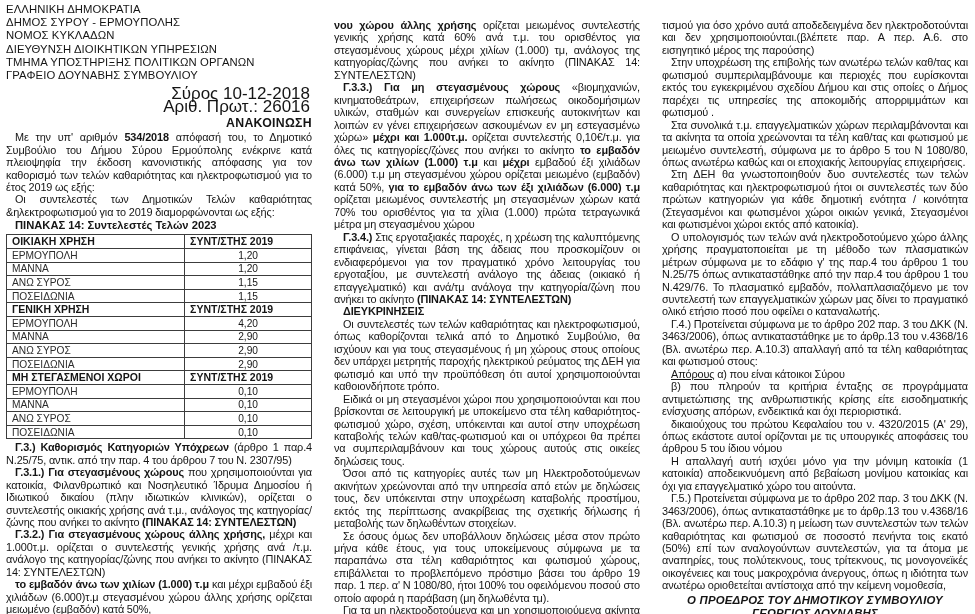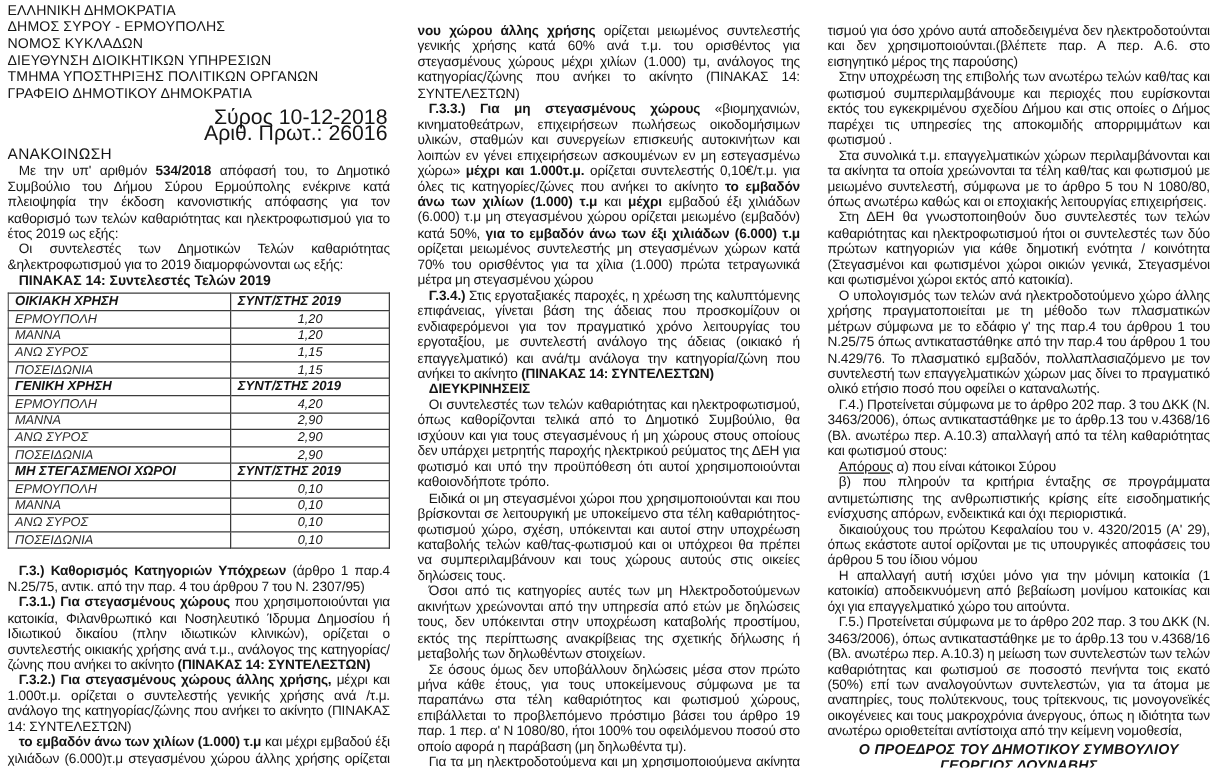--- a/index.html
+++ b/index.html
@@ -8,32 +8,32 @@
     font-family:"Liberation Sans", sans-serif;overflow:hidden;
   }
   .page{
     box-sizing:border-box;width:975px;height:614px;
     display:flex;gap:22px;padding:3px 7px 0 6px;
   }
   .col{flex:1 1 0;min-width:0;overflow:hidden;}
   
   .hdr div{font-size:11.3px;line-height:13.2px;white-space:nowrap;letter-spacing:0.1px;}
   .dateblock{text-align:right;font-size:17px;line-height:13px;margin-top:5px;padding-right:2px;}
-  .doc-title{text-align:left;font-weight:normal;font-size:12.3px;line-height:14px;margin:3px 0 1px;letter-spacing:0.3px;}
+  .doc-title{text-align:right;font-weight:bold;font-size:12.3px;line-height:14px;margin:3px 0 1px;letter-spacing:0.3px;}
   
   .para{
     margin:0;font-size:10.9px;line-height:12.45px;text-align:justify;
     text-indent:9px;letter-spacing:-0.12px;word-spacing:-0.2px;
   }
   .para.noindent{text-indent:0;margin-top:16px;}
   .b{font-weight:bold;}
   .u{text-decoration:underline;}
   
   .tbl-title{font-weight:bold;font-size:11.2px;line-height:13px;margin:1px 0 2px;text-indent:9px;}
-  table.fees{width:100%;border-collapse:collapse;table-layout:fixed;margin:0 0 12px;font-style:italic;}
+  table.fees{width:100%;border-collapse:collapse;table-layout:fixed;margin:0 0 2px;}
   table.fees td,table.fees th{
     border:1px solid #3c3c3c;padding:0 5px;height:12.6px;
     font-size:10.2px;line-height:11px;overflow:hidden;white-space:nowrap;
   }
   table.fees th{text-align:left;font-weight:bold;font-size:10.5px;}
   table.fees td.zone{color:#2c2c2c;}
   table.fees td.val,table.fees th.val{width:38%;}
   table.fees td.val{text-align:center;}
   
   .sig{margin-top:2px;text-align:center;font-style:italic;}
@@ -44,32 +44,32 @@
 
 <div class="page">
 
   <div class="col">
     <div class="hdr">
       <div>ΕΛΛΗΝΙΚΗ ΔΗΜΟΚΡΑΤΙΑ</div>
       <div>ΔΗΜΟΣ ΣΥΡΟΥ - ΕΡΜΟΥΠΟΛΗΣ</div>
       <div>ΝΟΜΟΣ  ΚΥΚΛΑΔΩΝ</div>
       <div>ΔΙΕΥΘΥΝΣΗ ΔΙΟΙΚΗΤΙΚΩΝ ΥΠΗΡΕΣΙΩΝ</div>
       <div>ΤΜΗΜΑ ΥΠΟΣΤΗΡΙΞΗΣ ΠΟΛΙΤΙΚΩΝ ΟΡΓΑΝΩΝ</div>
-      <div>ΓΡΑΦΕΙΟ ΔΗΜΟΤΙΚΟΥ ΔΗΜΟΚΡΑΤΙΑ</div>
+      <div>ΓΡΑΦΕΙΟ ΔΟΥΝΑΒΗΣ ΣΥΜΒΟΥΛΙΟΥ</div>
     </div>
     <div class="dateblock">
       <div>Σύρος  10-12-2018</div>
       <div>Αριθ. Πρωτ.: 26016</div>
     </div>
     <div class="doc-title">ΑΝΑΚΟΙΝΩΣΗ</div>
     <div>
         <p class="para"><span class="">Με την υπ' αριθμόν </span><span class="b ">534/2018</span><span class=""> απόφασή του, το Δημοτικό Συμβούλιο του Δήμου Σύρου Ερμούπολης ενέκρινε κατά πλειοψηφία την έκδοση κανονιστικής απόφασης για τον καθορισμό των τελών καθαριότητας και ηλεκτροφωτισμού για το έτος 2019 ως εξής:</span></p>
         <p class="para"><span class="">Οι συντελεστές των Δημοτικών Τελών καθαριότητας &amp;ηλεκτροφωτισμού για το 2019 διαμορφώνονται ως εξής:</span></p>
       </div>
-    <div class="tbl-title">ΠΙΝΑΚΑΣ 14: Συντελεστές Τελών 2019</div>
+    <div class="tbl-title">ΠΙΝΑΚΑΣ 14: Συντελεστές Τελών 2023</div>
     <table class="fees">
       <tbody>
           <tr>
             <th class="">ΟΙΚΙΑΚΗ ΧΡΗΣΗ</th>
             <th class="val">ΣΥΝΤ/ΣΤΗΣ 2019</th>
           </tr>
           <tr>
             <td class="zone">ΕΡΜΟΥΠΟΛΗ</td>
             <td class="val">1,20</td>
           </tr>

